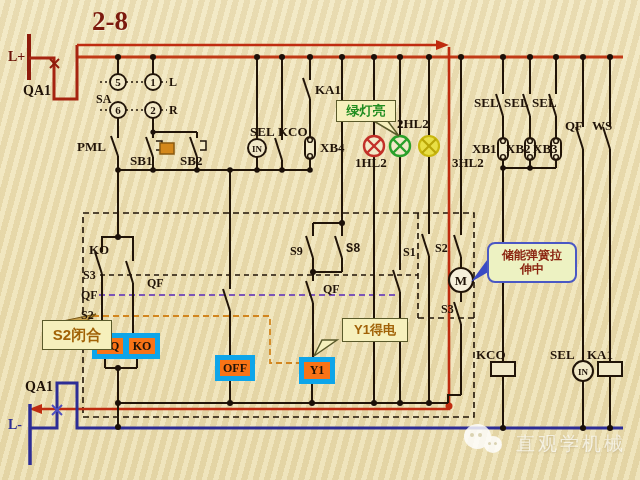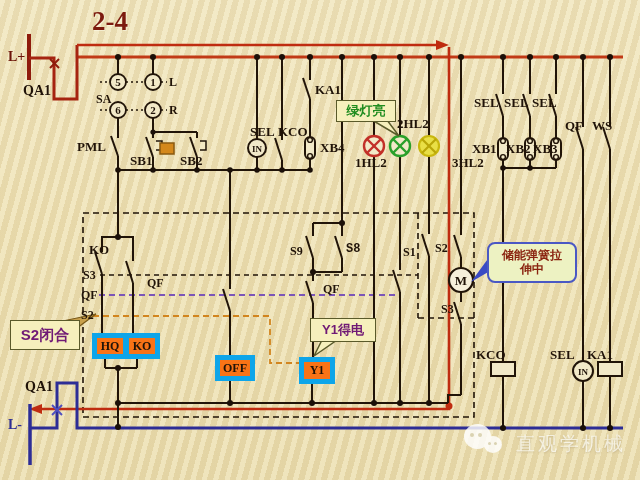--- a/index.html
+++ b/index.html
@@ -13,21 +13,21 @@
   #stage{position:absolute;inset:0;}
   svg{position:absolute;left:0;top:0;}
   .lbl{position:absolute;font:bold 13px "Liberation Serif",serif;color:#201308;line-height:1;white-space:nowrap;}
   .sm{font-size:12px;}
   .title{position:absolute;top:7px;font:bold 27px "Liberation Serif",serif;color:#7c1a0e;line-height:1.1;white-space:nowrap;text-shadow:1px 1px 0 rgba(255,255,240,.5);}
   .coil{position:absolute;border:5px solid #0ea5e9;background:#f97316;color:#201308;
         font:bold 12px "Liberation Serif",serif;display:flex;align-items:center;justify-content:center;}
   .callout{position:absolute;background:#f6f0bc;border:1.5px solid #5a5a2a;
         display:flex;flex-direction:column;align-items:center;justify-content:center;
         font:bold 13px "Liberation Sans",sans-serif;line-height:1.15;z-index:5;}
-  .callout.red{color:#701a75;}
+  .callout.red{color:#a16207;margin-left:32px;}
   .callout.green{color:#1e8c1e;}
   .callout.spring{border:2px solid #4a58c4;border-radius:8px;background:#edf2c2;color:#8a2410;font-size:12px;}
   #watermark{position:absolute;left:464px;top:424px;display:flex;align-items:center;gap:8px;opacity:.82;z-index:6;}
   #wm-text{font:19px "Liberation Sans",sans-serif;color:rgba(253,253,248,.85);letter-spacing:3px;text-shadow:0 1px 2px rgba(120,100,60,.35);}
   .bub{position:relative;background:#fff;border-radius:50%;}
   .bub:after{content:"";position:absolute;width:4px;height:4px;border-radius:50%;background:#d8d2b4;box-shadow:8px 0 0 #d8d2b4;left:6px;top:9px;}
   #bub1{width:27px;height:25px;}
   #bub2{width:18px;height:17px;position:absolute;left:20px;top:12px;}
   #bub2:after{width:3px;height:3px;box-shadow:6px 0 0 #d8d2b4;left:4px;top:6px;}
 </style>
@@ -322,21 +322,21 @@
     <circle cx="374" cy="403" r="3"></circle>
         <circle cx="400" cy="403" r="3"></circle>
         <circle cx="429" cy="403" r="3"></circle>
     <circle cx="118" cy="427" r="3"></circle>
         <circle cx="503" cy="428" r="3"></circle>
         <circle cx="583" cy="428" r="3"></circle>
         <circle cx="610" cy="428" r="3"></circle>
   </g>
 </svg>
 
-<div class="title" style="left:92px;">2-4</div>
+<div class="title" style="left:92px;">2-8</div>
 
 <div class="lbl" style="left:8px;top:50px;font-size:14px;color:#6b1408;">L+</div>
 <div class="lbl" style="left:23px;top:84px;font-size:14px;">QA1</div>
 <div class="lbl sm" style="left:96px;top:93px;">SA</div>
 <div class="lbl sm" style="left:169px;top:76px;">L</div>
 <div class="lbl sm" style="left:169px;top:104px;">R</div>
 <div class="lbl" style="left:77px;top:140px;">PML</div>
 <div class="lbl" style="left:130px;top:154px;">SB1</div>
 <div class="lbl" style="left:180px;top:154px;">SB2</div>
 <div class="lbl" style="left:250px;top:125px;">SEL</div>

